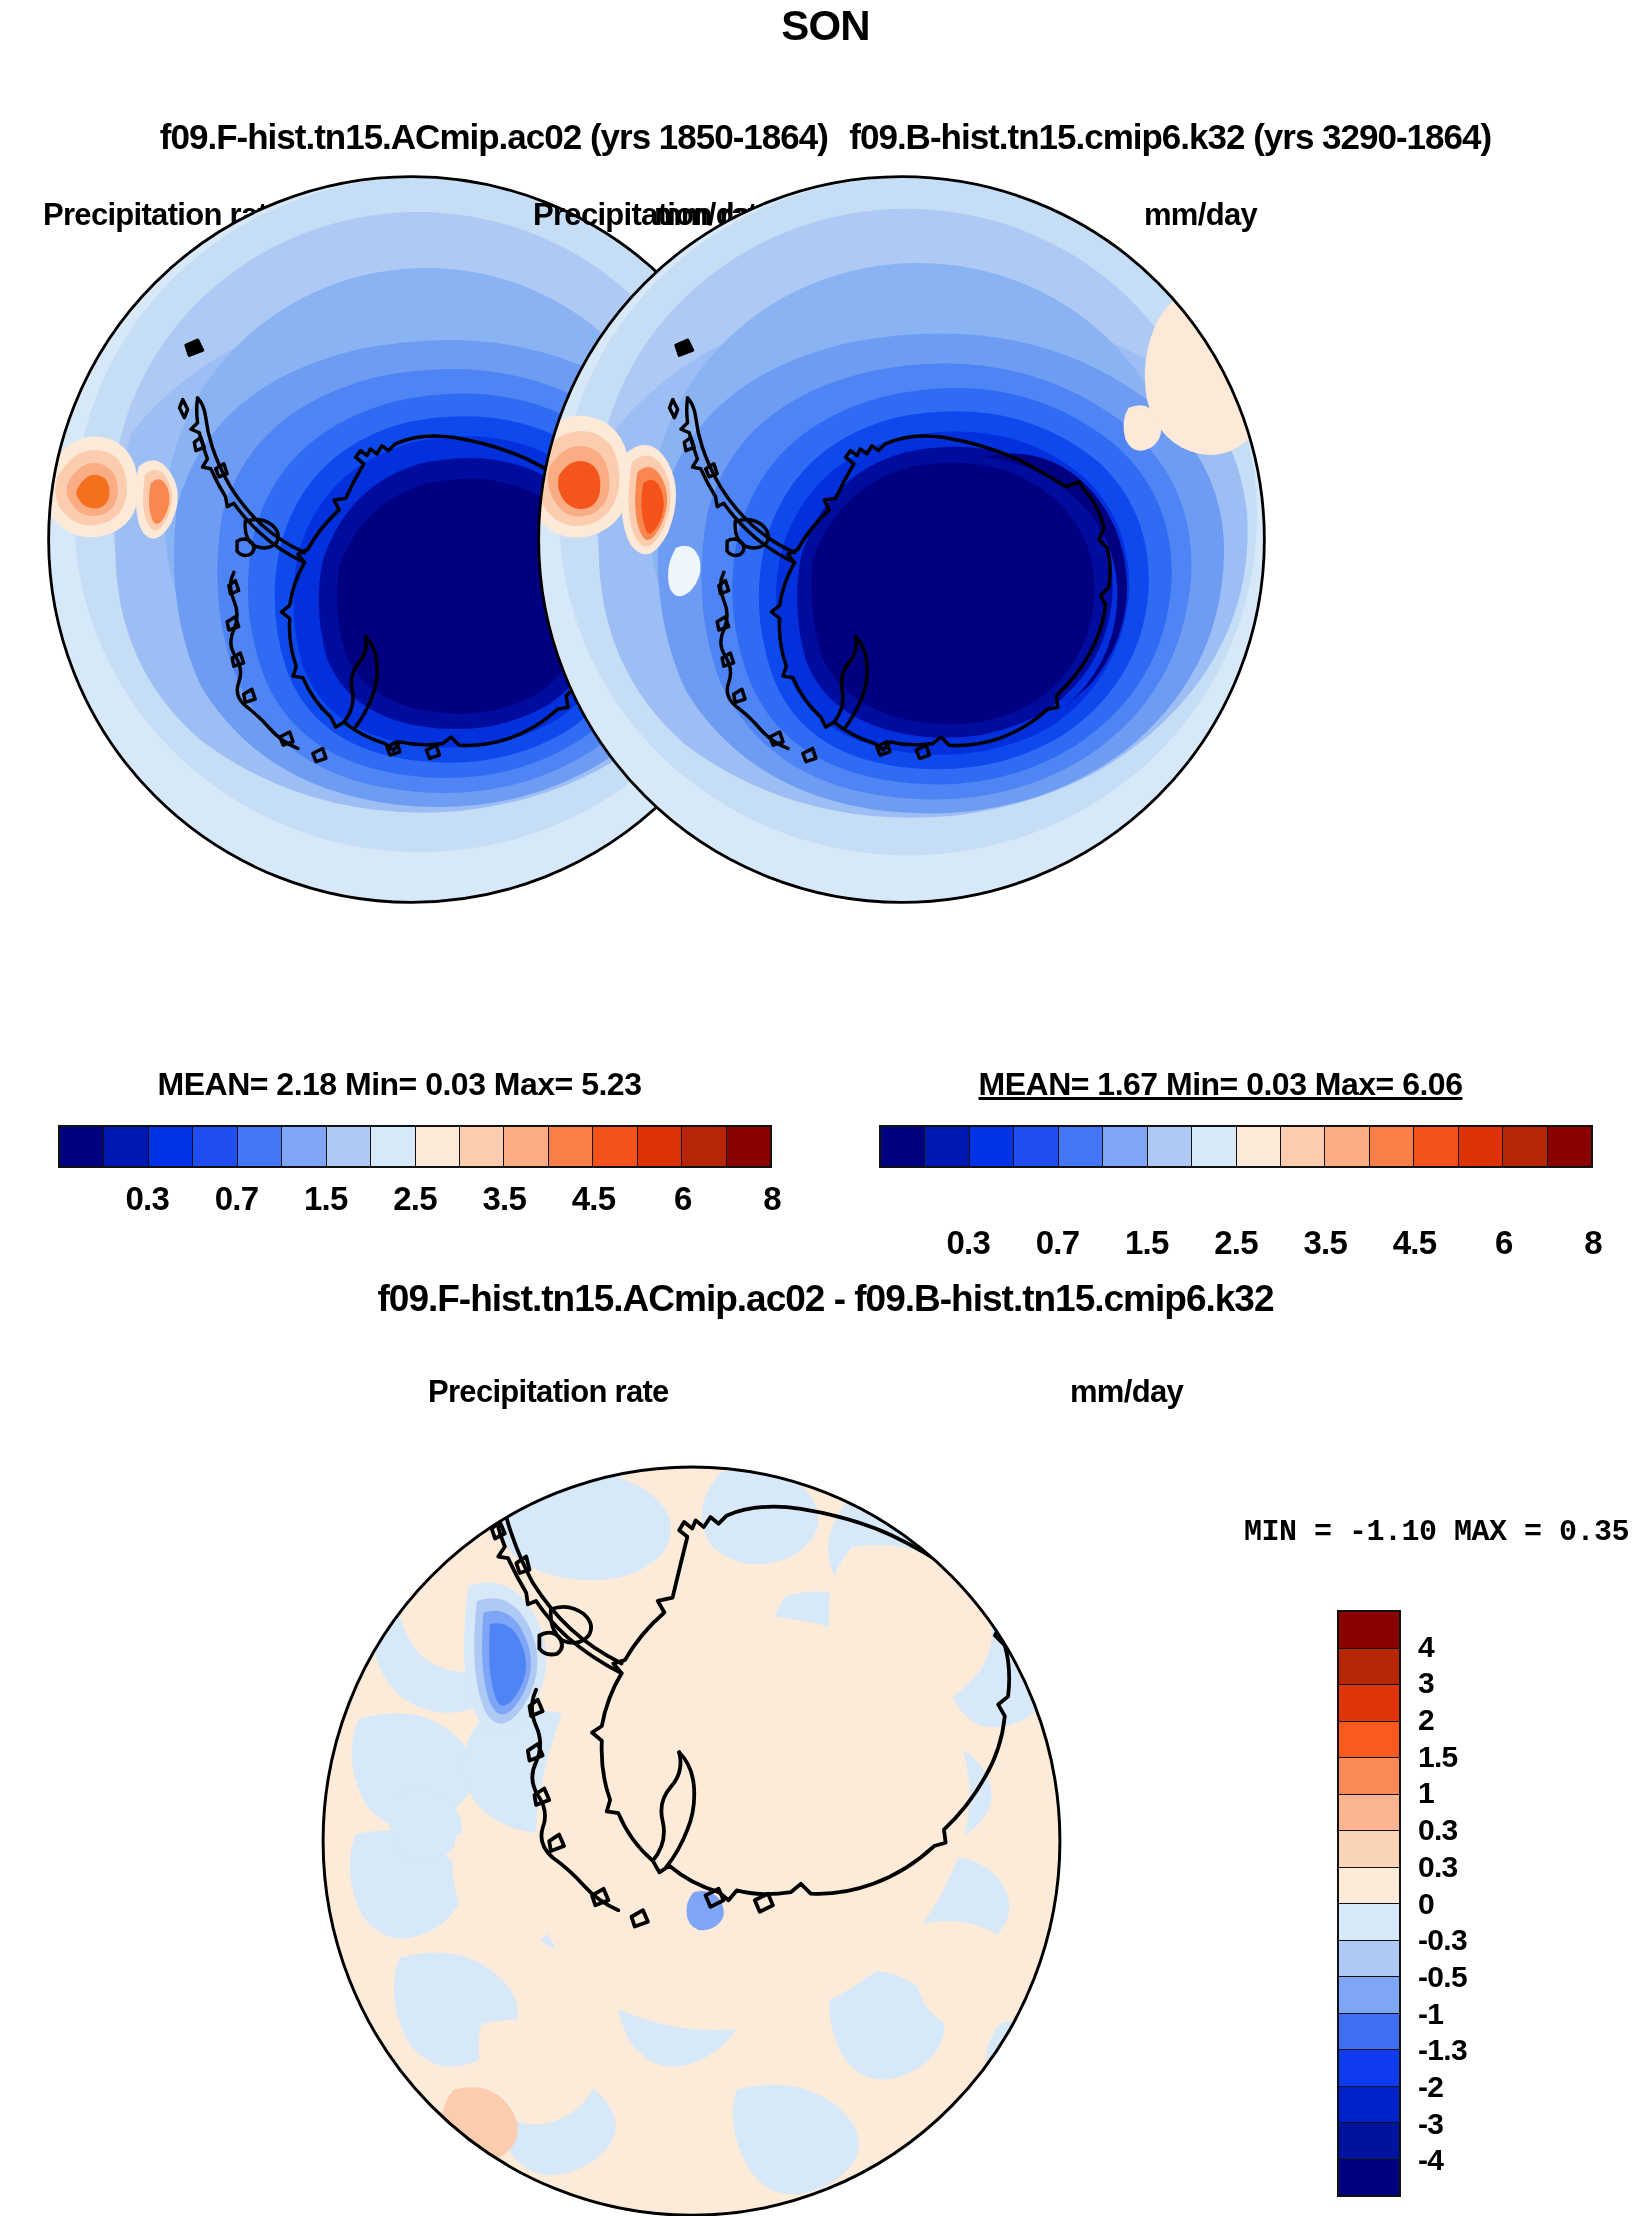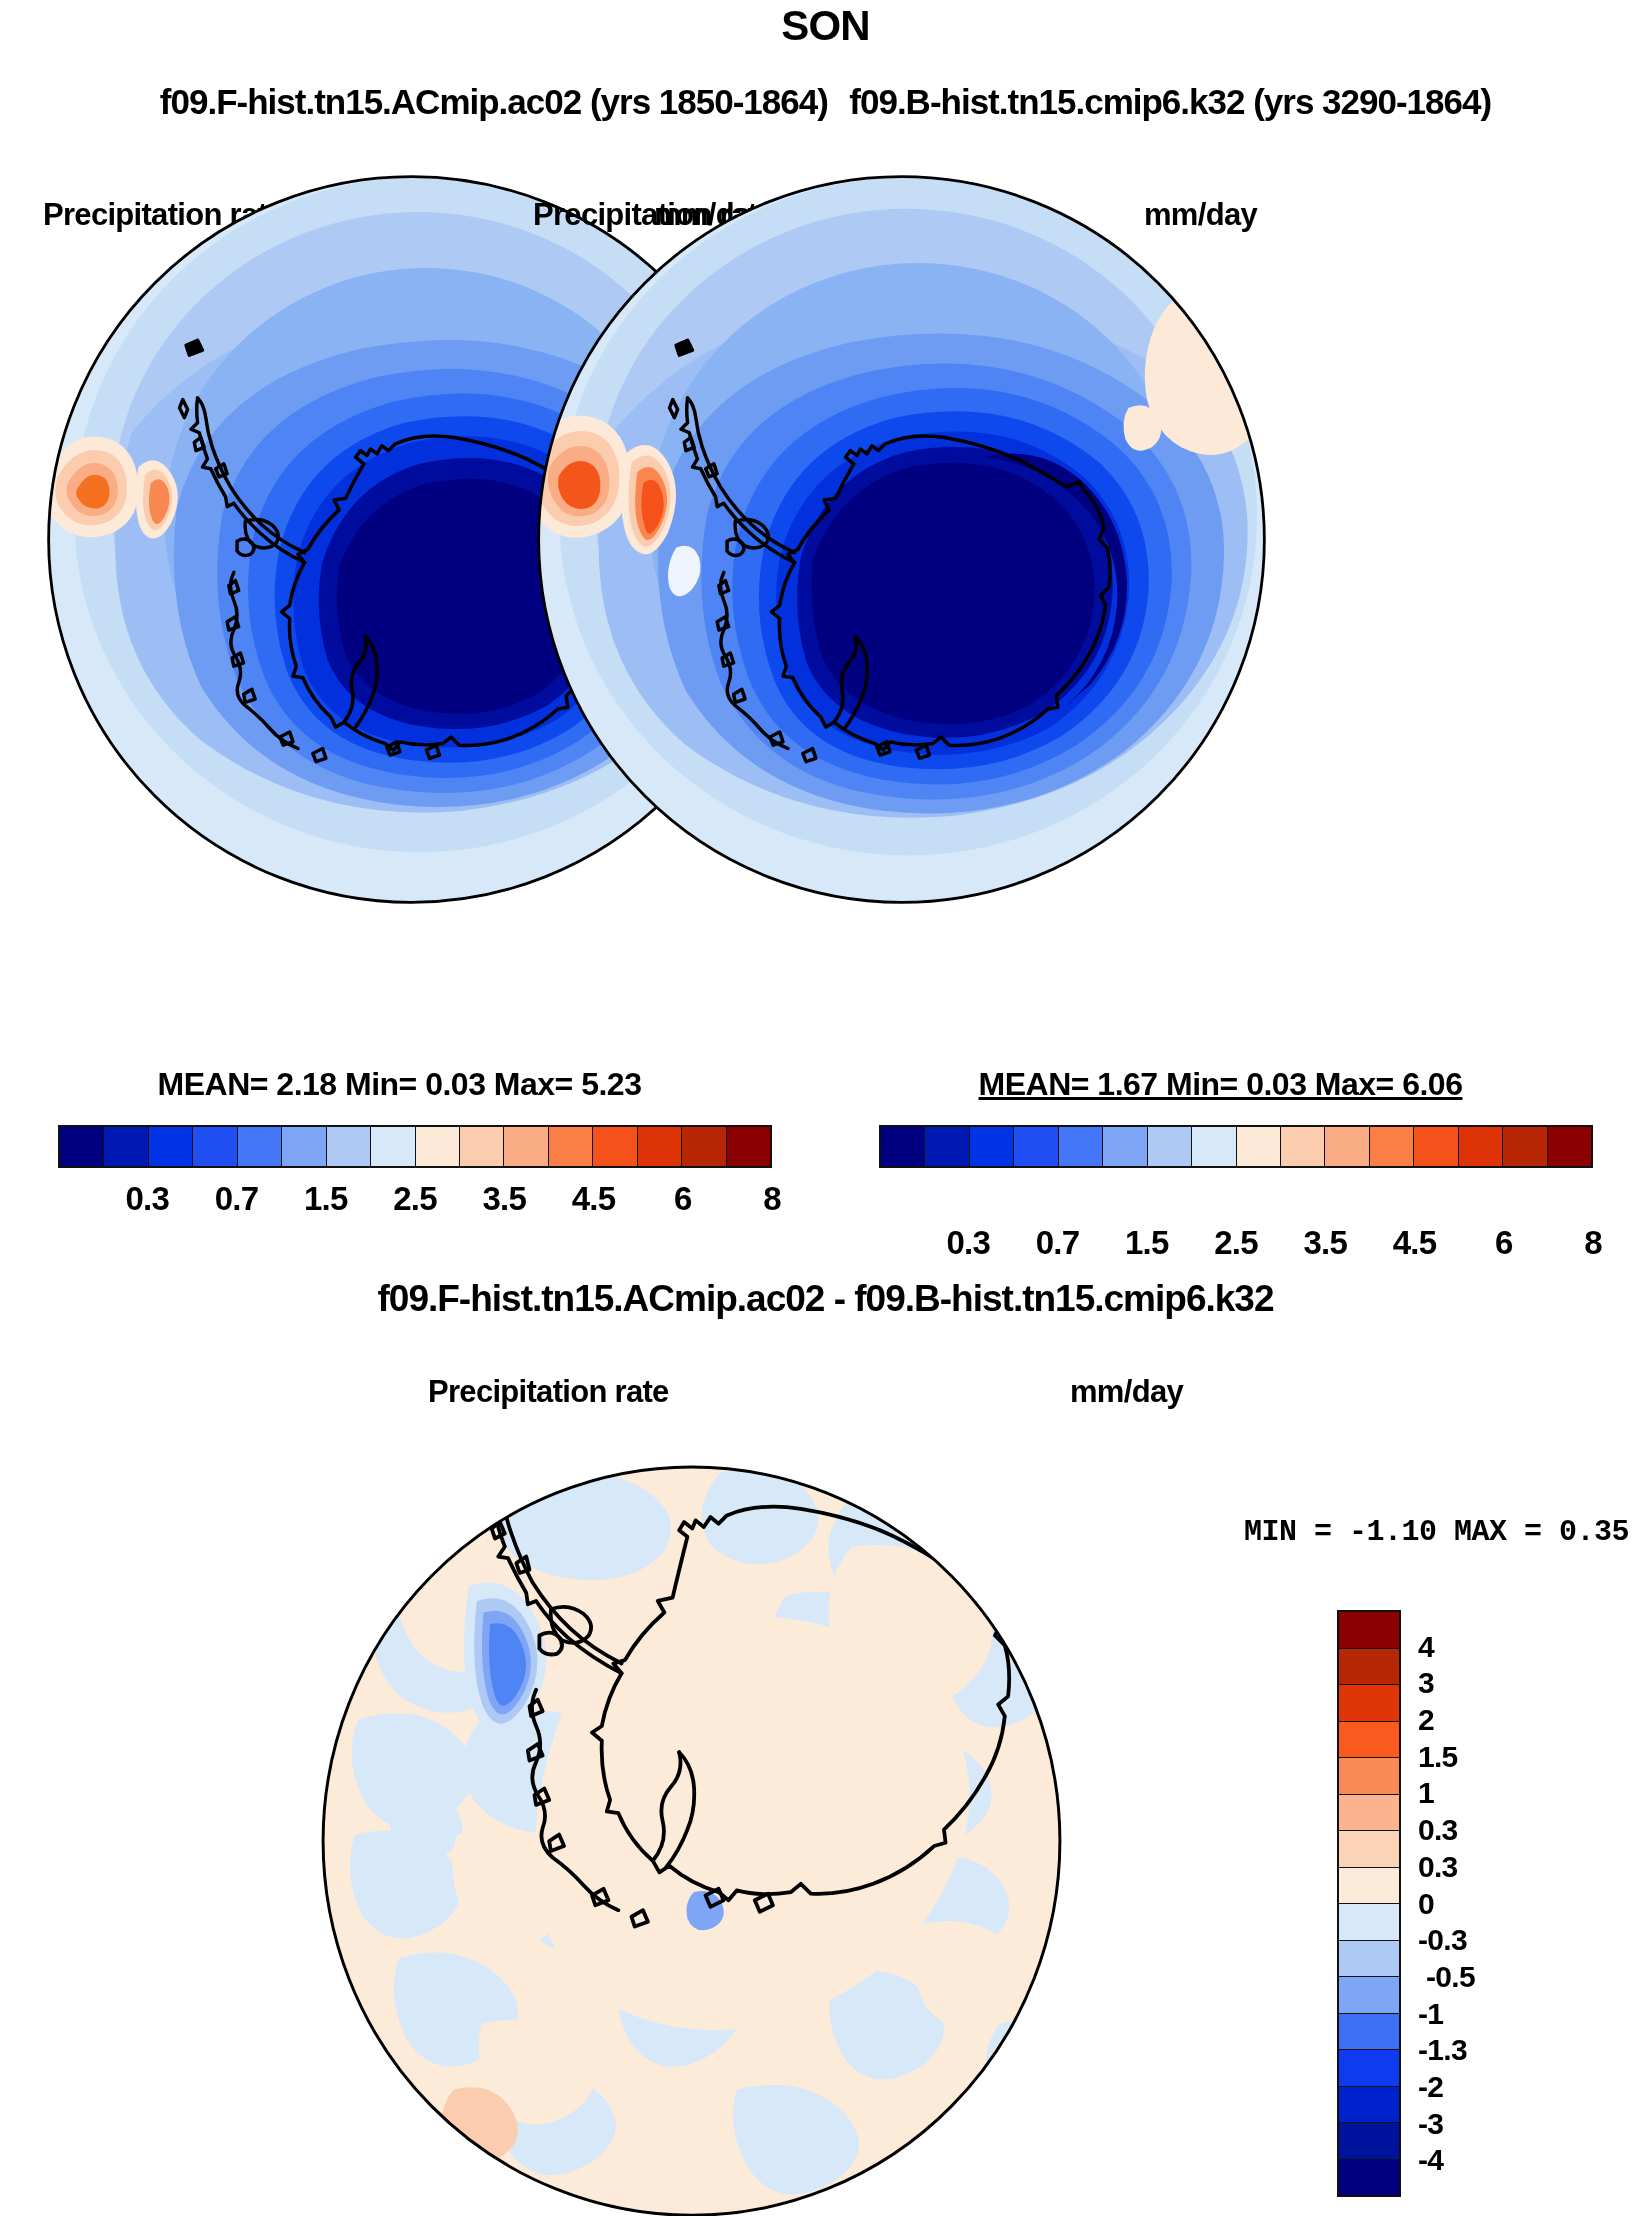--- a/index.html
+++ b/index.html
@@ -12,21 +12,21 @@
 
   
   #main-title{
     left:0;top:1.6px;width:1651px;text-align:center;
     font-size:42px;font-weight:bold;letter-spacing:-0.8px;
   }
   #case-title-row{
     left:0;top:82px;width:1651px;text-align:center;
     font-size:35px;font-weight:bold;letter-spacing:-1px;
   }
-  #case-title-row span{display:inline-block;}
+  #case-title-row span{display:inline-block;margin-top:35px;}
   #case-title-left{margin-right:21.4px;}
 
   #diff-title{
     left:0;top:1278px;width:1651px;text-align:center;
     font-size:37px;font-weight:bold;letter-spacing:-1px;
   }
 
   
   .panel-head{font-size:31px;font-weight:bold;letter-spacing:-0.7px;}
 
@@ -441,20 +441,20 @@
 <div class="cbar-v-labels" id="cbar-diff-labels" style="left:1418px;top:1610px;width:165px;height:587px;">
     <span style="top: 6.25%;">4</span>
     <span style="top: 12.5%;">3</span>
     <span style="top: 18.75%;">2</span>
     <span style="top: 25%;">1.5</span>
     <span style="top: 31.25%;">1</span>
     <span style="top: 37.5%;">0.3</span>
     <span style="top: 43.75%;">0.3</span>
     <span style="top: 50%;">0</span>
     <span style="top: 56.25%;">-0.3</span>
-    <span style="top: 62.5%; margin-left: 8px;">-0.5</span>
+    <span style="top: 62.5%;">-0.5</span>
     <span style="top: 68.75%;">-1</span>
     <span style="top: 75%;">-1.3</span>
     <span style="top: 81.25%;">-2</span>
     <span style="top: 87.5%;">-3</span>
     <span style="top: 93.75%;">-4</span>
   </div>
 
 
 </body></html>

